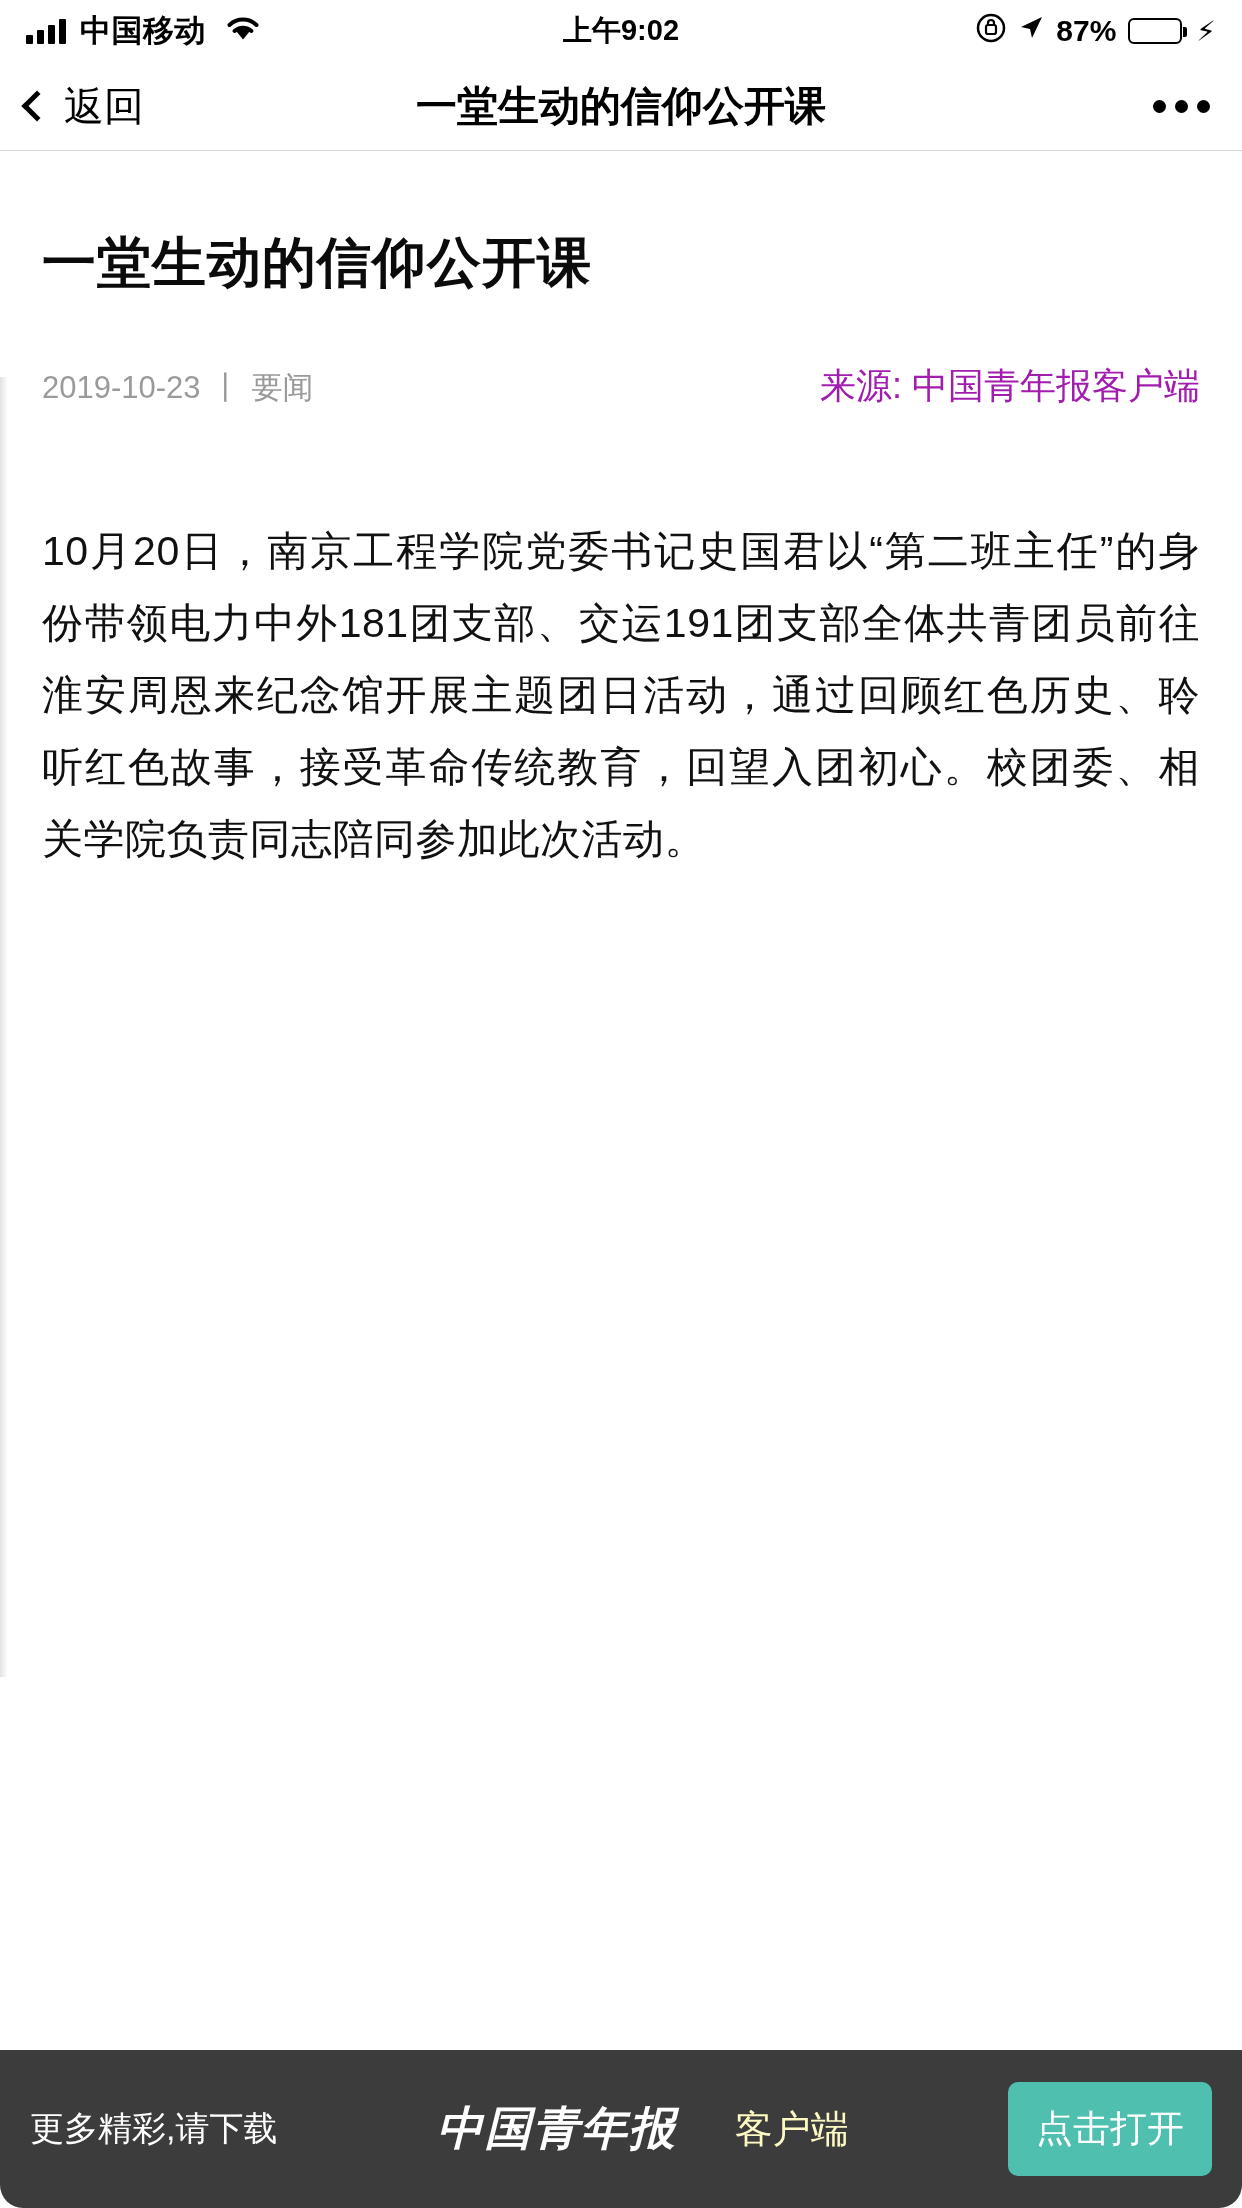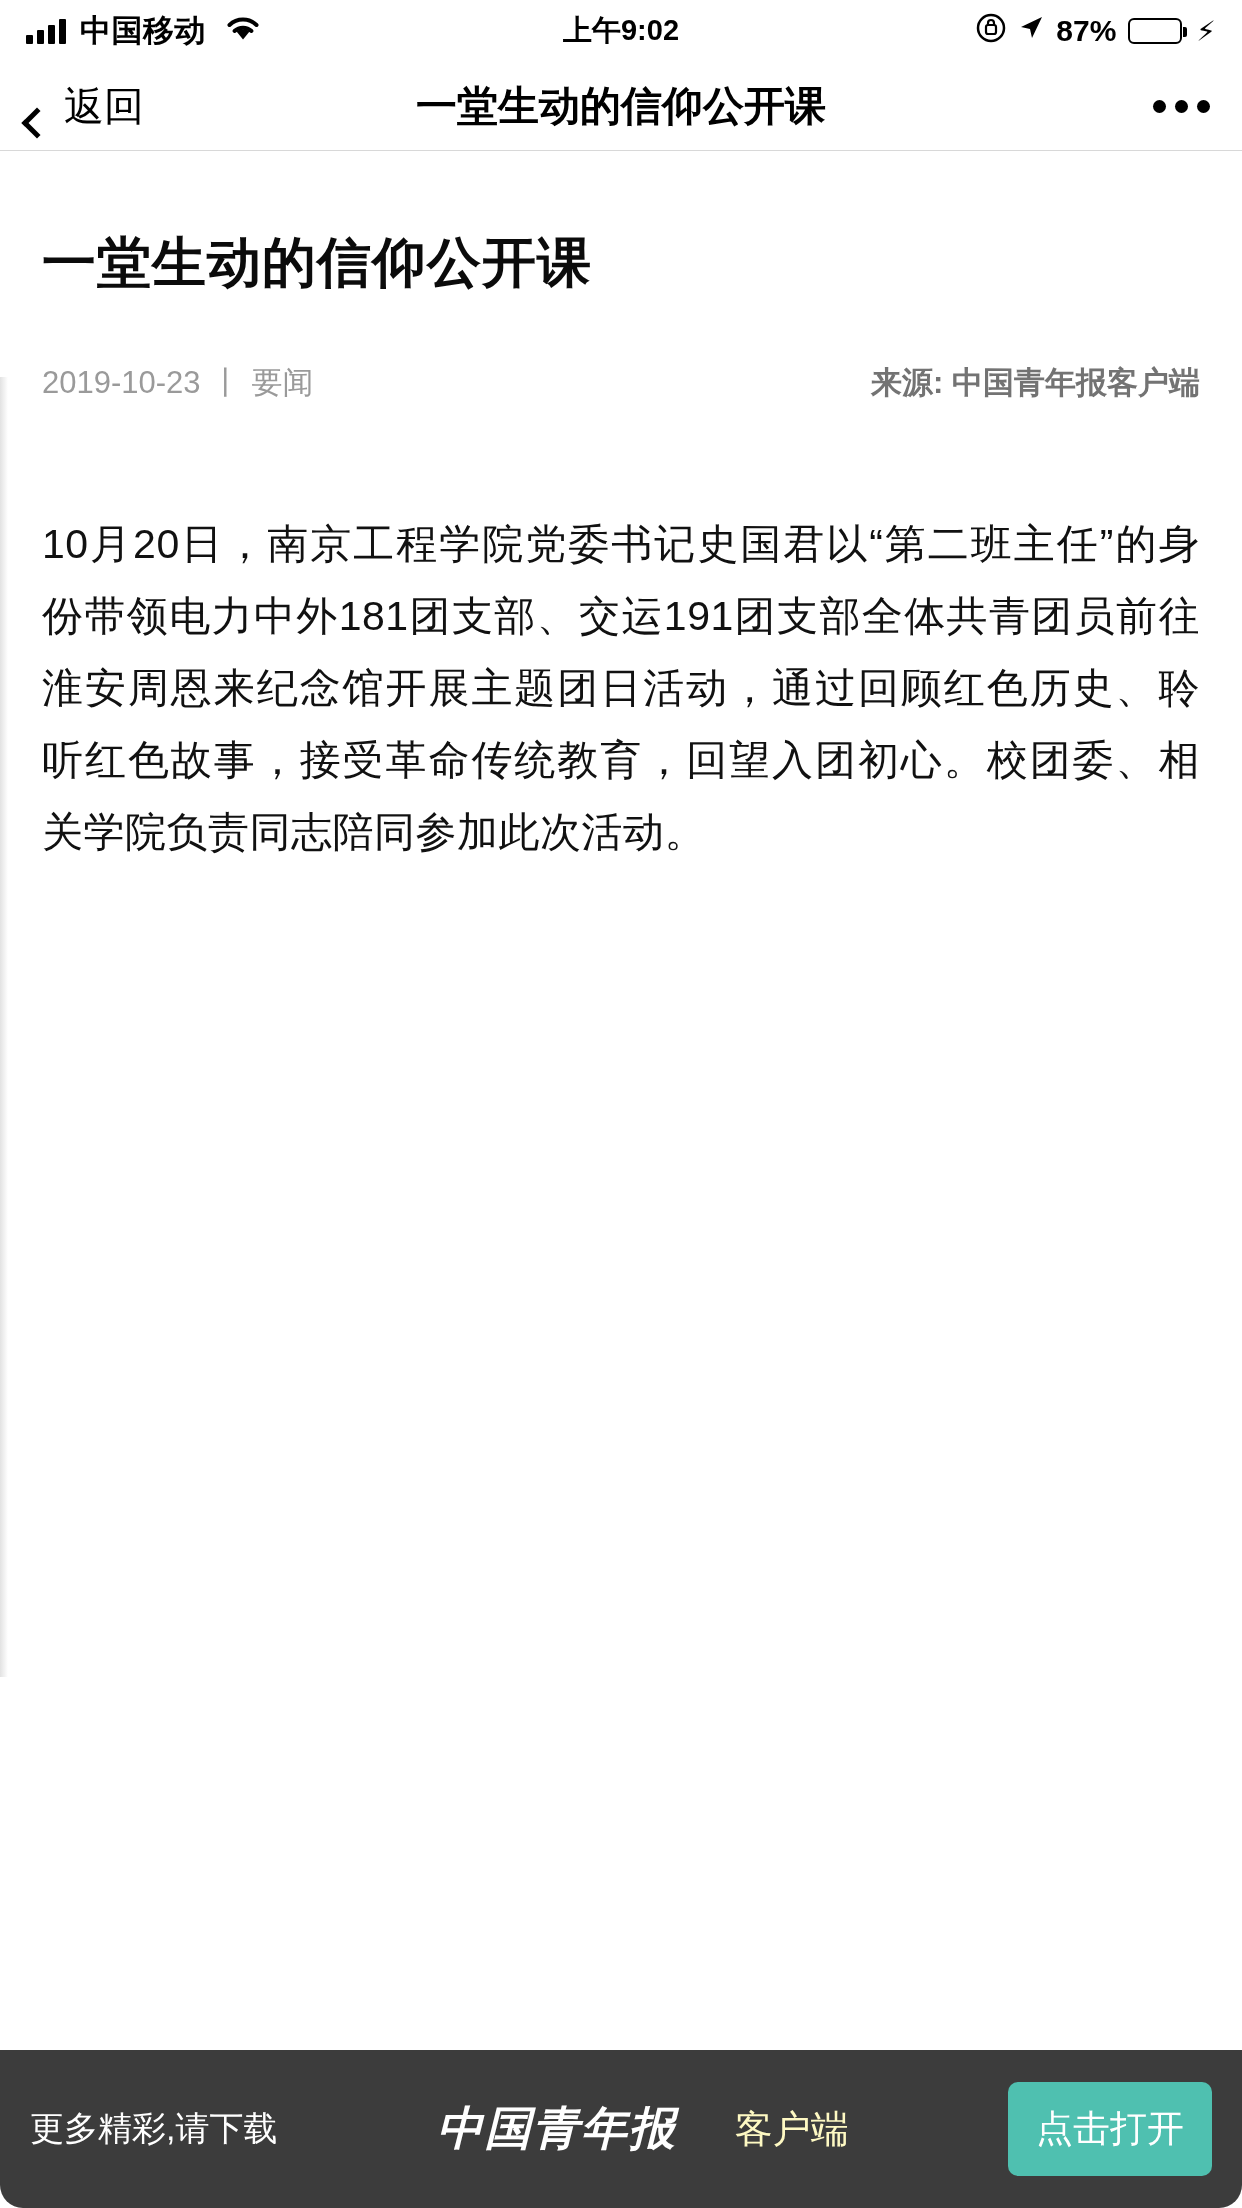--- a/index.html
+++ b/index.html
@@ -83,21 +83,21 @@
   .nav-bar {
     height: 88px;
     display: flex;
     align-items: center;
     padding: 0 26px;
     position: relative;
     background: #fff;
   }
   .nav-back {
     display: flex;
-    align-items: flex-end;
+    align-items: center;
     gap: 12px;
     font-size: 40px;
     color: #000;
     z-index: 2;
   }
   .chev {
     width: 22px; height: 22px;
     border-left: 5px solid #000;
     border-bottom: 5px solid #000;
     transform: rotate(45deg);
@@ -140,21 +140,21 @@
     letter-spacing: 1px;
   }
   .art-meta {
     margin-top: 62px;
     display: flex;
     align-items: baseline;
     font-size: 31px;
     color: #9a9a9a;
   }
   .art-meta .sep { margin: 0 10px; }
-  .art-source { margin-left: auto; font-size: 31px; color: #737373; font-weight: bold; }
+  .art-source { margin-left: auto; font-size: 36px; color: #a21caf; }
 
   .art-body { margin-top: 104px; }
   .art-body p {
     font-size: 41px;
     line-height: 72px;
     color: #111;
     text-align: justify;
     margin-bottom: 46px;
     letter-spacing: 0.5px;
   }

